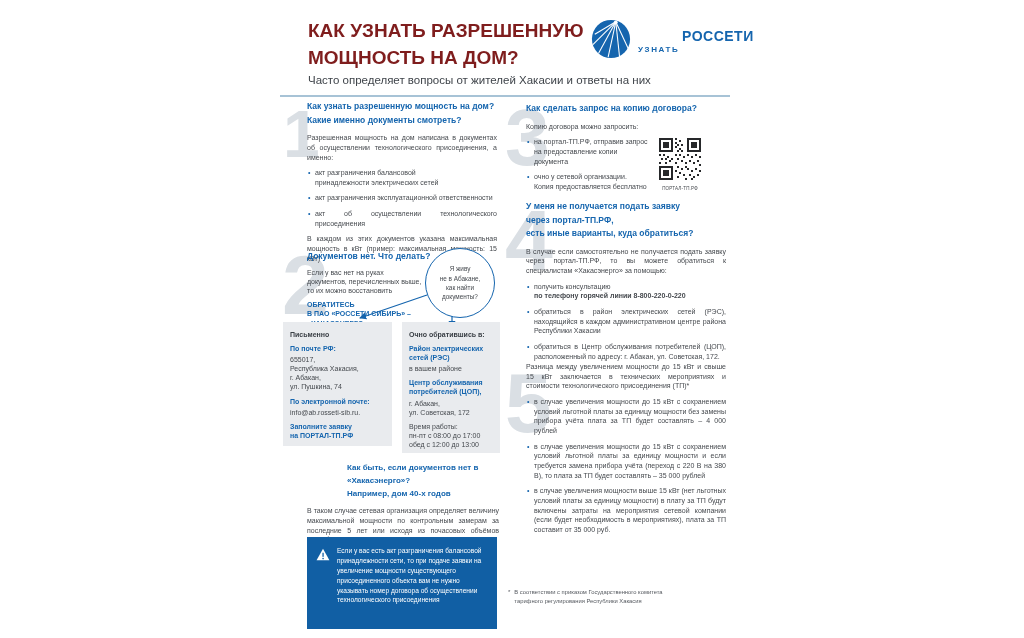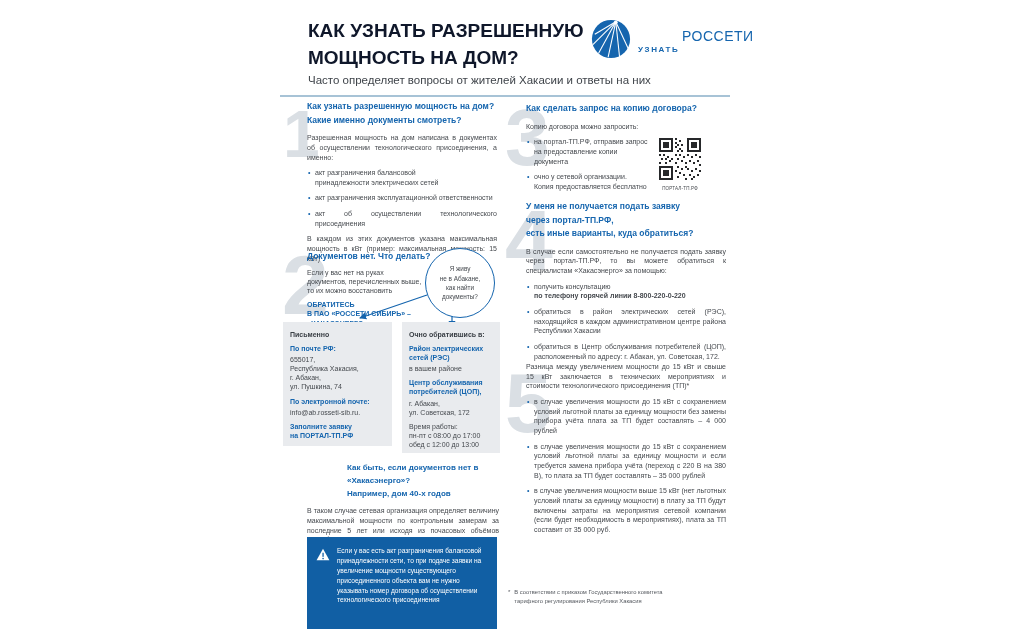--- a/index.html
+++ b/index.html
@@ -5,26 +5,26 @@
   html,body{margin:0;padding:0;}
   body{
     width:1024px;height:638px;background:#ffffff;position:relative;overflow:hidden;
     font-family:"Liberation Sans", sans-serif;color:#45494e;
     -webkit-font-smoothing:antialiased;
   }
   .poster{position:absolute;left:280px;top:10px;width:450px;height:628px;}
 
   
   .main-title{position:absolute;left:28px;top:8px;width:300px;
-    font-size:19px;font-weight:700;color:#0f172a;line-height:1.4;white-space:pre-line;}
+    font-size:19px;font-weight:700;color:#7f1d1d;line-height:1.4;white-space:pre-line;}
   .subtitle{position:absolute;left:28px;top:64px;width:420px;
     font-size:11.5px;color:#3f444a;}
   .logo{position:absolute;left:310px;top:8px;display:flex;align-items:center;gap:6px;}
   .logo-text{display:flex;flex-direction:column;line-height:1;}
-  .logo-brand{font-size:14px;font-weight:400;color:#1565ae;letter-spacing:.5px;padding-left:44px;}
+  .logo-brand{font-size:14px;font-weight:700;color:#1565ae;letter-spacing:.5px;padding-left:44px;}
   .logo-region{font-size:8px;font-weight:700;color:#1565ae;letter-spacing:1.6px;margin-top:3px;}
   .divider{position:absolute;left:0;top:85px;width:450px;height:2px;background:#a7c3d6;}
 
   
   .blk{position:absolute;}
   .num{position:absolute;font-weight:700;color:#dadfe4;line-height:.8;z-index:0;}
   .qc{position:relative;margin-left:27px;width:190px;z-index:1;}
   .qc2{position:relative;margin-left:21px;width:200px;z-index:1;}
   .qt{color:#1565ae;font-weight:700;font-size:8.5px;line-height:1.6;white-space:pre-line;margin:0 0 6px;}
   .p{font-size:7px;line-height:1.38;text-align:justify;margin:0 0 6px;}

